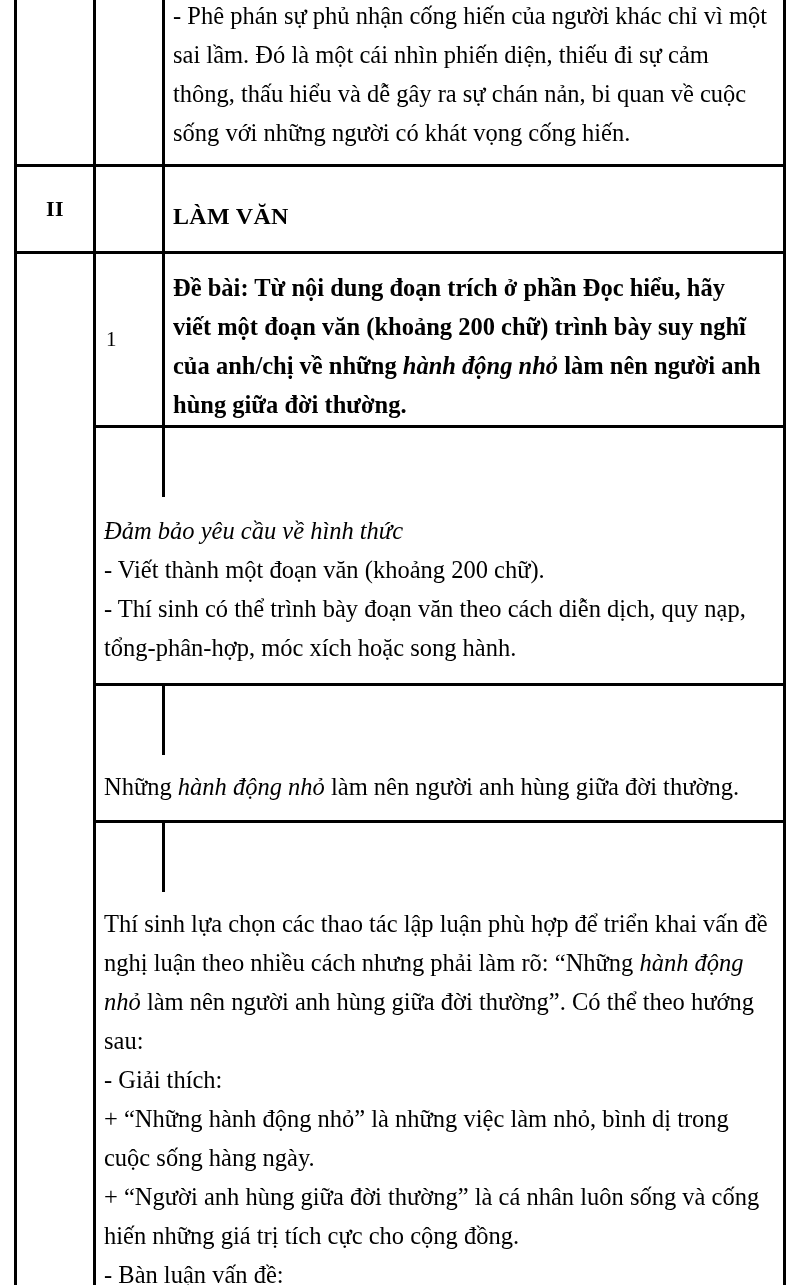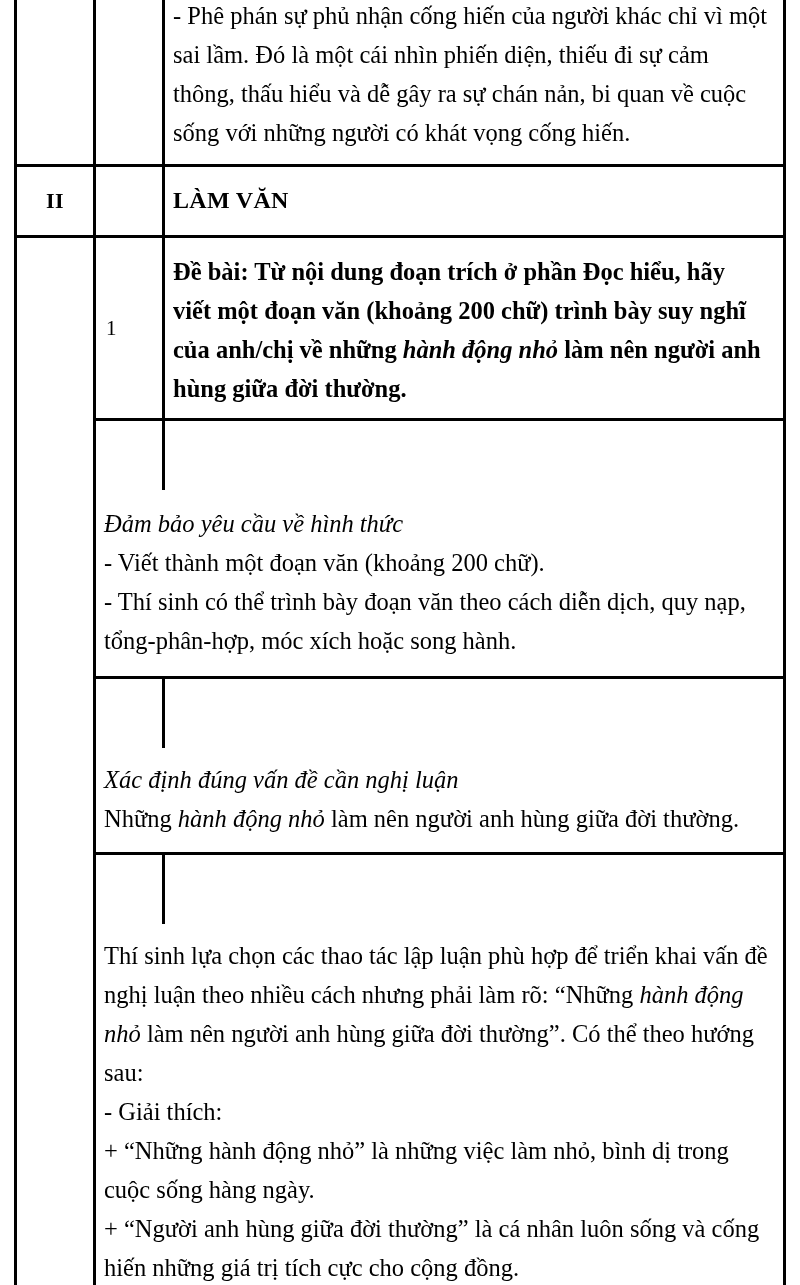--- a/index.html
+++ b/index.html
@@ -95,22 +95,22 @@
     font-weight: bold;
     font-size: 24px;
     line-height: 38px;
     letter-spacing: 0.3px;
   }
   .bold { font-weight: bold; }
   .ital { font-style: italic; }
   .bold-ital { font-weight: bold; font-style: italic; }
 
   .r1 .c3 { padding-top: 2px; padding-bottom: 12px; }
-  .r2 .c3 { padding-top: 14px; padding-bottom: 16px; }
-  .r3 .c3 { padding-top: 14px; padding-bottom: 10px; }
+  .r2 .c3 { padding-top: 30px; padding-bottom: 16px; }
+  .r3 .c3 { padding-top: 14px; padding-bottom: 1px; }
   .r4 .c3 { padding-top: 14px; padding-bottom: 16px; }
   .r5 .c3 { padding-top: 12px; padding-bottom: 14px; }
   .r6 .c3 { padding-top: 12px; padding-bottom: 10px; }
 </style>
 </head>
 <body>
 
 <div class="page">
   <div class="grid">
 
@@ -151,21 +151,20 @@
           <div class="c3">
             <p class="ital">Đảm bảo yêu cầu về hình thức</p>
             <p>- Viết thành một đoạn văn (khoảng 200 chữ).</p>
             <p>- Thí sinh có thể trình bày đoạn văn theo cách diễn dịch, quy nạp, tổng-phân-hợp, móc xích hoặc song hành.</p>
           </div>
         </div>
 
         <div class="subsplit r5">
           <div class="c2"></div>
           <div class="c3">
-            <p class="ital tight">Xác định đúng vấn đề cần nghị luận</p>
             <p class="tight"><span>Những </span><span class="ital">hành động nhỏ</span><span> làm nên người anh hùng giữa đời thường.</span></p>
           </div>
         </div>
 
         <div class="subsplit r6">
           <div class="c2"></div>
           <div class="c3">
             <p><span>Thí sinh lựa chọn các thao tác lập luận phù hợp để triển khai vấn đề nghị luận theo nhiều cách nhưng phải làm rõ: “Những </span><span class="ital">hành động nhỏ</span><span> làm nên người anh hùng giữa đời thường”. Có thể theo hướng sau:</span></p>
             <p>- Giải thích:</p>
             <p>+ “Những hành động nhỏ” là những việc làm nhỏ, bình dị trong cuộc sống hàng ngày.</p>

